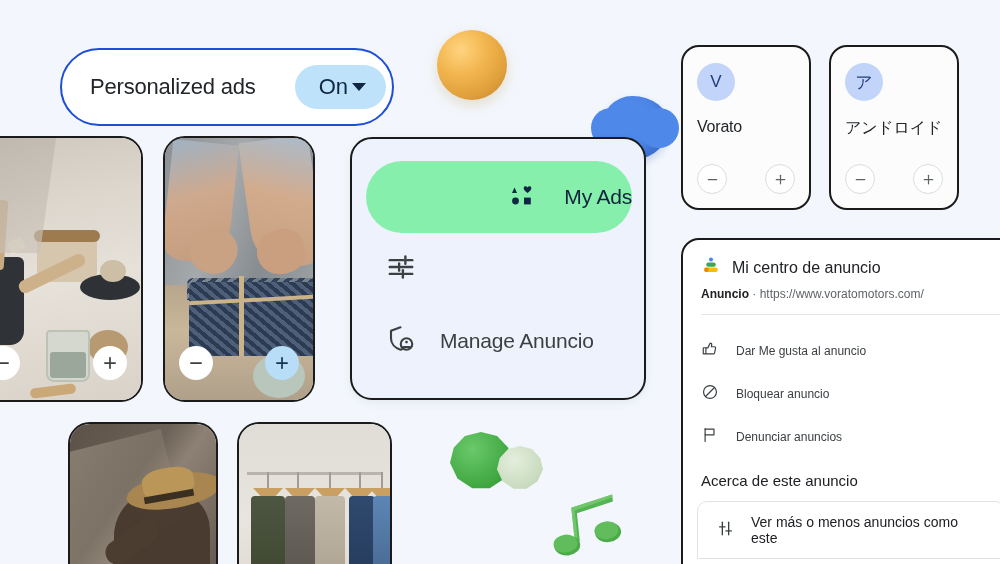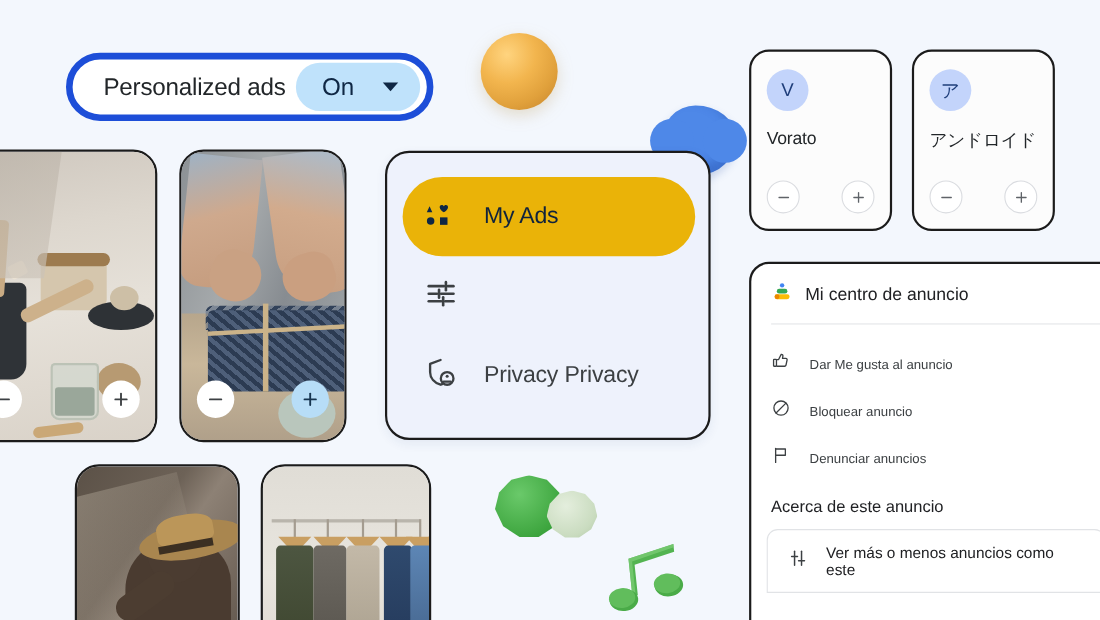--- a/index.html
+++ b/index.html
@@ -7,34 +7,34 @@
     width: 1000px; height: 564px;
     background: #f3f7fd;
     font-family: "Liberation Sans", sans-serif;
     overflow: hidden;
   }
   #stage { position: relative; width: 1000px; height: 564px; background: #f3f7fd; }
 
   
   .pa-pill {
     position: absolute; left: 60px; top: 48px;
-    width: 334px; height: 62px;
+    width: 334px; height: 78px;
     background: #ffffff;
-    border: 6px solid #1d4ed8;
+    border: 2px solid #1d4ed8;
     border-radius: 40px;
     display: flex; align-items: center;
     padding: 0 6px 0 28px;
   }
   .pa-label { font-size: 22px; color: #222629; letter-spacing: -0.2px; white-space: nowrap; }
   .pa-toggle {
     margin-left: auto;
     background: #bfe2fb;
     border-radius: 30px;
     height: 44px;
-    display: flex; align-items: center; gap: 26px;
+    display: flex; align-items: center; gap: 4px;
     padding: 0 20px 0 24px;
   }
   .pa-toggle-val { font-size: 22px; color: #0f2744; font-weight: 500; }
   .caret { width: 0; height: 0; border-left: 7px solid transparent; border-right: 7px solid transparent; border-top: 8px solid #0f2744; }
 
   
   .photo {
     position: absolute; border: 2px solid #1b1b1b; border-radius: 22px;
     overflow: hidden;
   }
@@ -101,21 +101,21 @@
   .r-c4 { left: 110px; width: 26px; height: 96px; background: linear-gradient(180deg,#2f4a6e,#24395a); }
   .r-c5 { left: 134px; width: 24px; height: 94px; background: linear-gradient(180deg,#5d86b5,#44648c); }
 
   
   .nav-card {
     position: absolute; left: 350px; top: 137px; width: 296px; height: 263px;
     background: #eef2fc; border: 2px solid #1b1b1b; border-radius: 22px;
     padding: 22px 0 0 0;
   }
   .nav-item { display: flex; align-items: center; height: 72px; padding-left: 34px; gap: 24px; }
-  .nav-item.active { background: #eab308; border-radius: 38px; margin: 0 12px 0 14px; padding-left: 20px; }
+  .nav-item.active { background: #86efac; border-radius: 38px; margin: 0 12px 0 14px; padding-left: 20px; justify-content: flex-end; }
   .nav-txt { font-size: 21px; color: #3c4043; letter-spacing: -0.2px; }
   .nav-item.active .nav-txt { color: #10233d; }
 
   
   .brand-card {
     position: absolute; top: 45px; width: 130px; height: 165px;
     background: #fcfcfc; border: 2px solid #1b1b1b; border-radius: 18px;
     padding: 16px 14px 0 14px;
   }
   .brand-av { width: 38px; height: 38px; border-radius: 50%; background: #c3d4fb; display: flex; align-items: center; justify-content: center; font-size: 17px; color: #1f3e7a; }
@@ -326,21 +326,21 @@
 
     <div class="nav-item">
       <span>
         <svg width="30" height="30" viewBox="0 0 24 24" fill="none" stroke="#3c4043" stroke-width="1.7">
           <path d="M11.6 2.6 L4 5.4 v6.2 c0 4.1 3.1 7.6 7.6 9 .4-.1.8-.3 1.2-.4" stroke-linecap="round" stroke-linejoin="round"></path>
           <circle cx="16.4" cy="16" r="4.6"></circle>
           <circle cx="16.4" cy="14.4" r="1.1" fill="#3c4043" stroke="none"></circle>
           <path d="M13.9 18.4 h5" stroke-linecap="round"></path>
         </svg>
       </span>
-      <span class="nav-txt">Privacy Privacy</span>
+      <span class="nav-txt">Manage Anuncio</span>
     </div>
   </div>
 
   <div class="brand-card" style="left:681px;">
     <div class="brand-av">V</div>
     <div class="brand-name">Vorato</div>
     <div class="brand-btns">
       <div class="ocirc">
         <svg width="13" height="13" viewBox="0 0 16 16">
             <rect x="2" y="7.3" width="12" height="1.5" rx="0.7" fill="#5f6368"></rect>
@@ -379,20 +379,23 @@
         <span>
           <svg width="20" height="20" viewBox="0 0 20 20">
             <circle cx="10" cy="3.4" r="2" fill="#4285f4"></circle>
             <rect x="5.2" y="6.6" width="9.6" height="4.2" rx="2.1" fill="#34a853"></rect>
             <rect x="3.2" y="11.6" width="13.6" height="4.4" rx="2.2" fill="#fbbc04"></rect>
             <circle cx="5.4" cy="13.8" r="2.2" fill="#ea8600"></circle>
           </svg>
         </span>
         <span>Mi centro de anuncio</span>
       </div>
+      <div class="ac-url">
+        <b>Anuncio</b><span> · </span><span>https://www.voratomotors.com/</span>
+      </div>
       <div class="ac-div"></div>
     </div>
 
     <div style="height:14px"></div>
 
     <div class="ac-row">
       <span>
         <svg width="18" height="18" viewBox="0 0 24 24" fill="none" stroke="#3c4043" stroke-width="1.6" stroke-linejoin="round">
           <path d="M6.5 10.5 h2.6 l3-6.2 c1.5-.3 2.4.6 2.2 2 l-.5 2.7 h4.1 c1 0 1.7.9 1.5 1.9 l-1.3 6.2 c-.2.9-.9 1.5-1.8 1.5 H6.5"></path>
           <rect x="3" y="10.3" width="3.5" height="8.3" rx="0.6"></rect>

